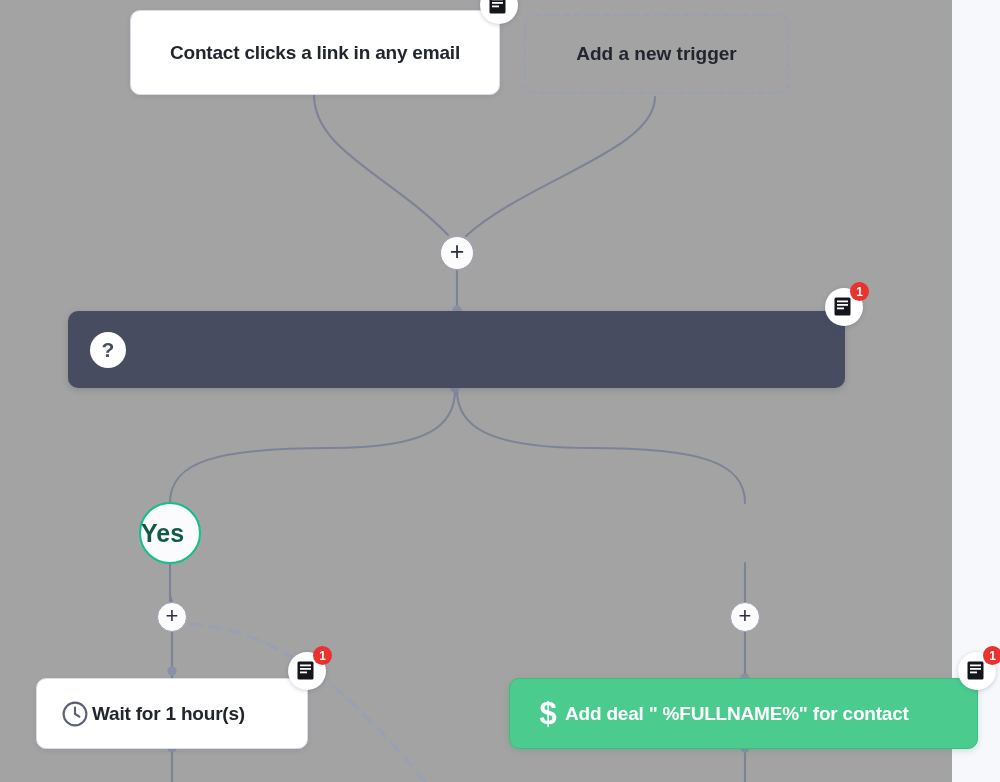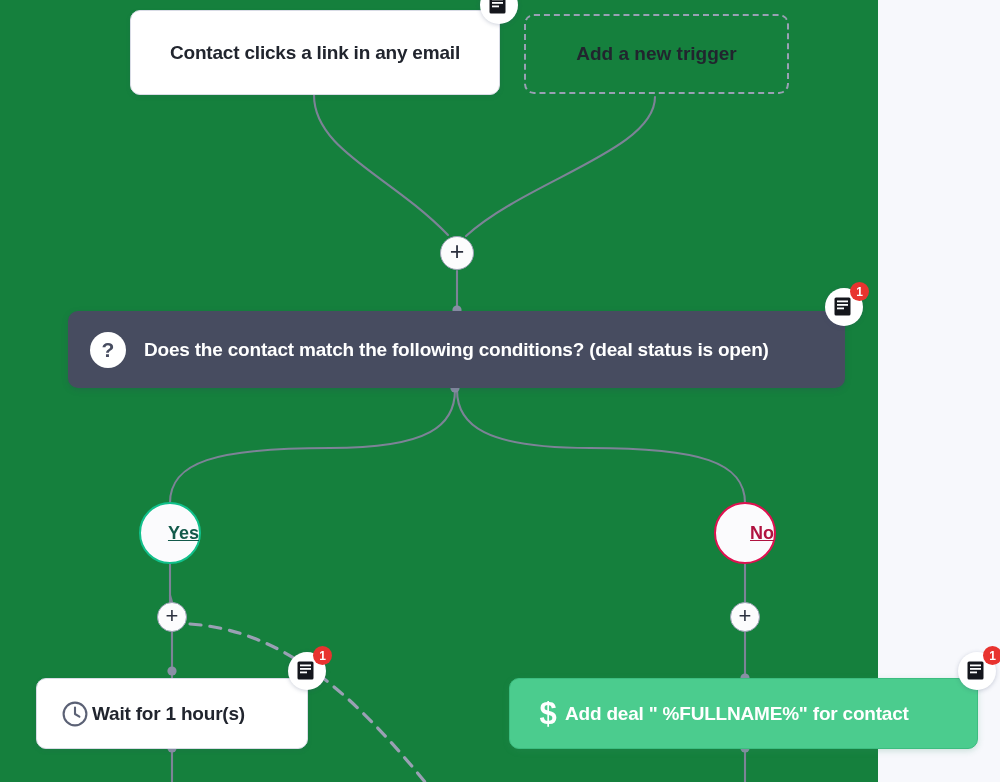--- a/index.html
+++ b/index.html
@@ -6,22 +6,22 @@
   * { box-sizing: border-box; }
   html, body {
     margin: 0; padding: 0;
     width: 1000px; height: 782px;
     overflow: hidden;
     background: #f7f8fc;
     font-family: "Liberation Sans", sans-serif;
   }
   #canvas {
     position: relative;
-    width: 878px; height: 782px;
-    background: #15803d;
+    width: 952px; height: 782px;
+    background: #a3a3a3;
     padding-left: 36px;
   }
   #wires {
     position: absolute; left: 0; top: 0;
     width: 1000px; height: 782px;
     pointer-events: none;
   }
 
   
   .node {
@@ -139,26 +139,25 @@
   .plus-btn.big .plus-glyph { font-size: 25px; margin-top: -3px; }
   .plus-btn.small { width: 30px; height: 30px; }
   .plus-btn.small .plus-glyph { font-size: 22px; margin-top: -3px; }
 
   
   .branch-pill {
     position: absolute;
     width: 62px; height: 62px;
     border-radius: 50%;
     background: #fbfbfd;
-    display: flex; align-items: center; justify-content: flex-end;
-    font-size: 18px;
+    display: flex; align-items: center; justify-content: flex-start;
+    font-size: 25px;
     font-weight: bold;
     z-index: 8;
     cursor: pointer;
-    text-decoration: underline;
   }
   .branch-pill.yes { border: 2.5px solid #11c08b; color: #12594a; }
   .branch-pill.no  { border: 2.5px solid #df1150; color: #b0123f; }
 
   
   .note-badge {
     position: absolute;
     width: 38px; height: 38px;
     border-radius: 50%;
     background: #ffffff;
@@ -248,40 +247,36 @@
   <div class="node ghost-card" style="left:524px; top:14px; width:265px; height:80px;text-align:right;">
     <span class="node-label">Add a new trigger</span>
   </div>
 
   <div class="plus-btn big" style="left:440px; top:236px;">
     <span class="plus-glyph">+</span>
   </div>
 
   <div class="node condition-bar" style="left:68px; top:311px; width:777px; height:77px;">
     <span class="cond-icon">?</span>
-    <span class="node-label">Does the contact match the following conditions? (deal status is open)</span>
   </div>
 
   <div class="note-badge" style="left:825px; top:288px;">
     <svg class="note-glyph" viewBox="0 0 17 19" xmlns="http://www.w3.org/2000/svg">
       <rect x="0.5" y="0.5" width="16" height="18" rx="1.5" fill="#14161c"></rect>
       <rect x="3" y="3.5" width="11" height="1.8" fill="#ffffff"></rect>
       <rect x="3" y="7" width="11" height="1.8" fill="#ffffff"></rect>
       <rect x="3" y="10.5" width="7" height="1.8" fill="#ffffff"></rect>
     </svg>
     <span class="count-bubble">1</span>
   </div>
 
   <div class="branch-pill yes" style="left:139px; top:502px;">
     <span>Yes</span>
   </div>
 
-  <div class="branch-pill no" style="left:714px; top:502px;">
-    <span>No</span>
-  </div>
 
   <div class="plus-btn small" style="left:157px; top:602px;">
     <span class="plus-glyph">+</span>
   </div>
 
   <div class="plus-btn small" style="left:730px; top:602px;">
     <span class="plus-glyph">+</span>
   </div>
 
   <div class="node action-card" style="left:36px; top:678px; width:272px; height:71px;">

